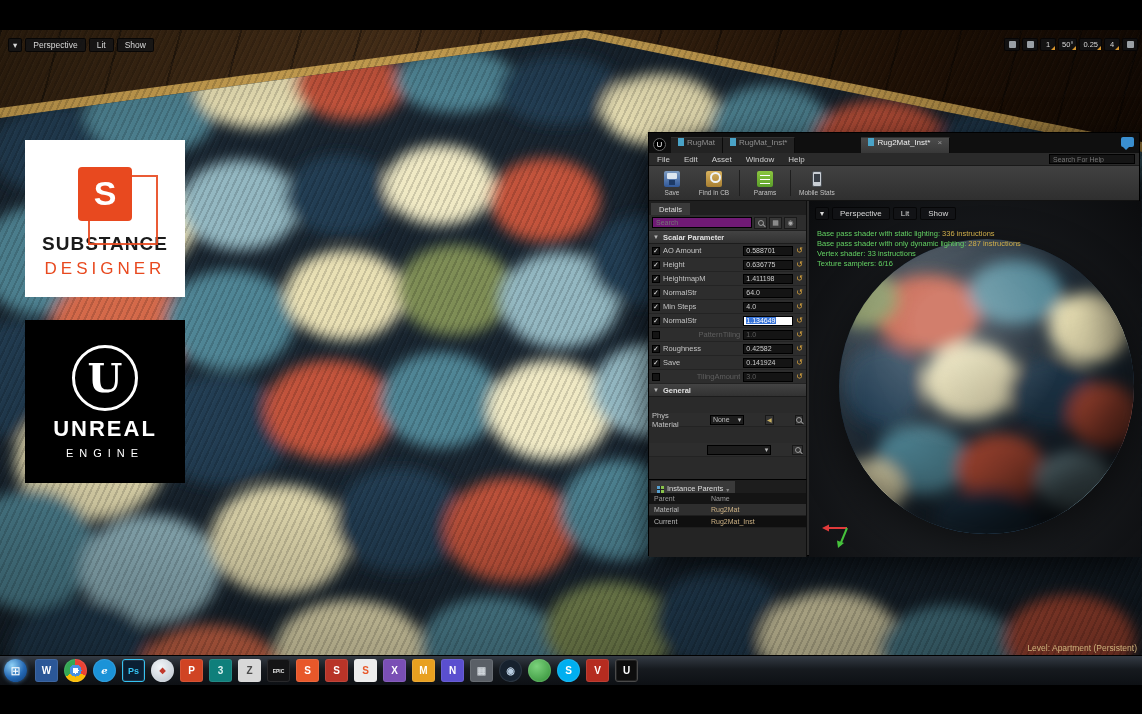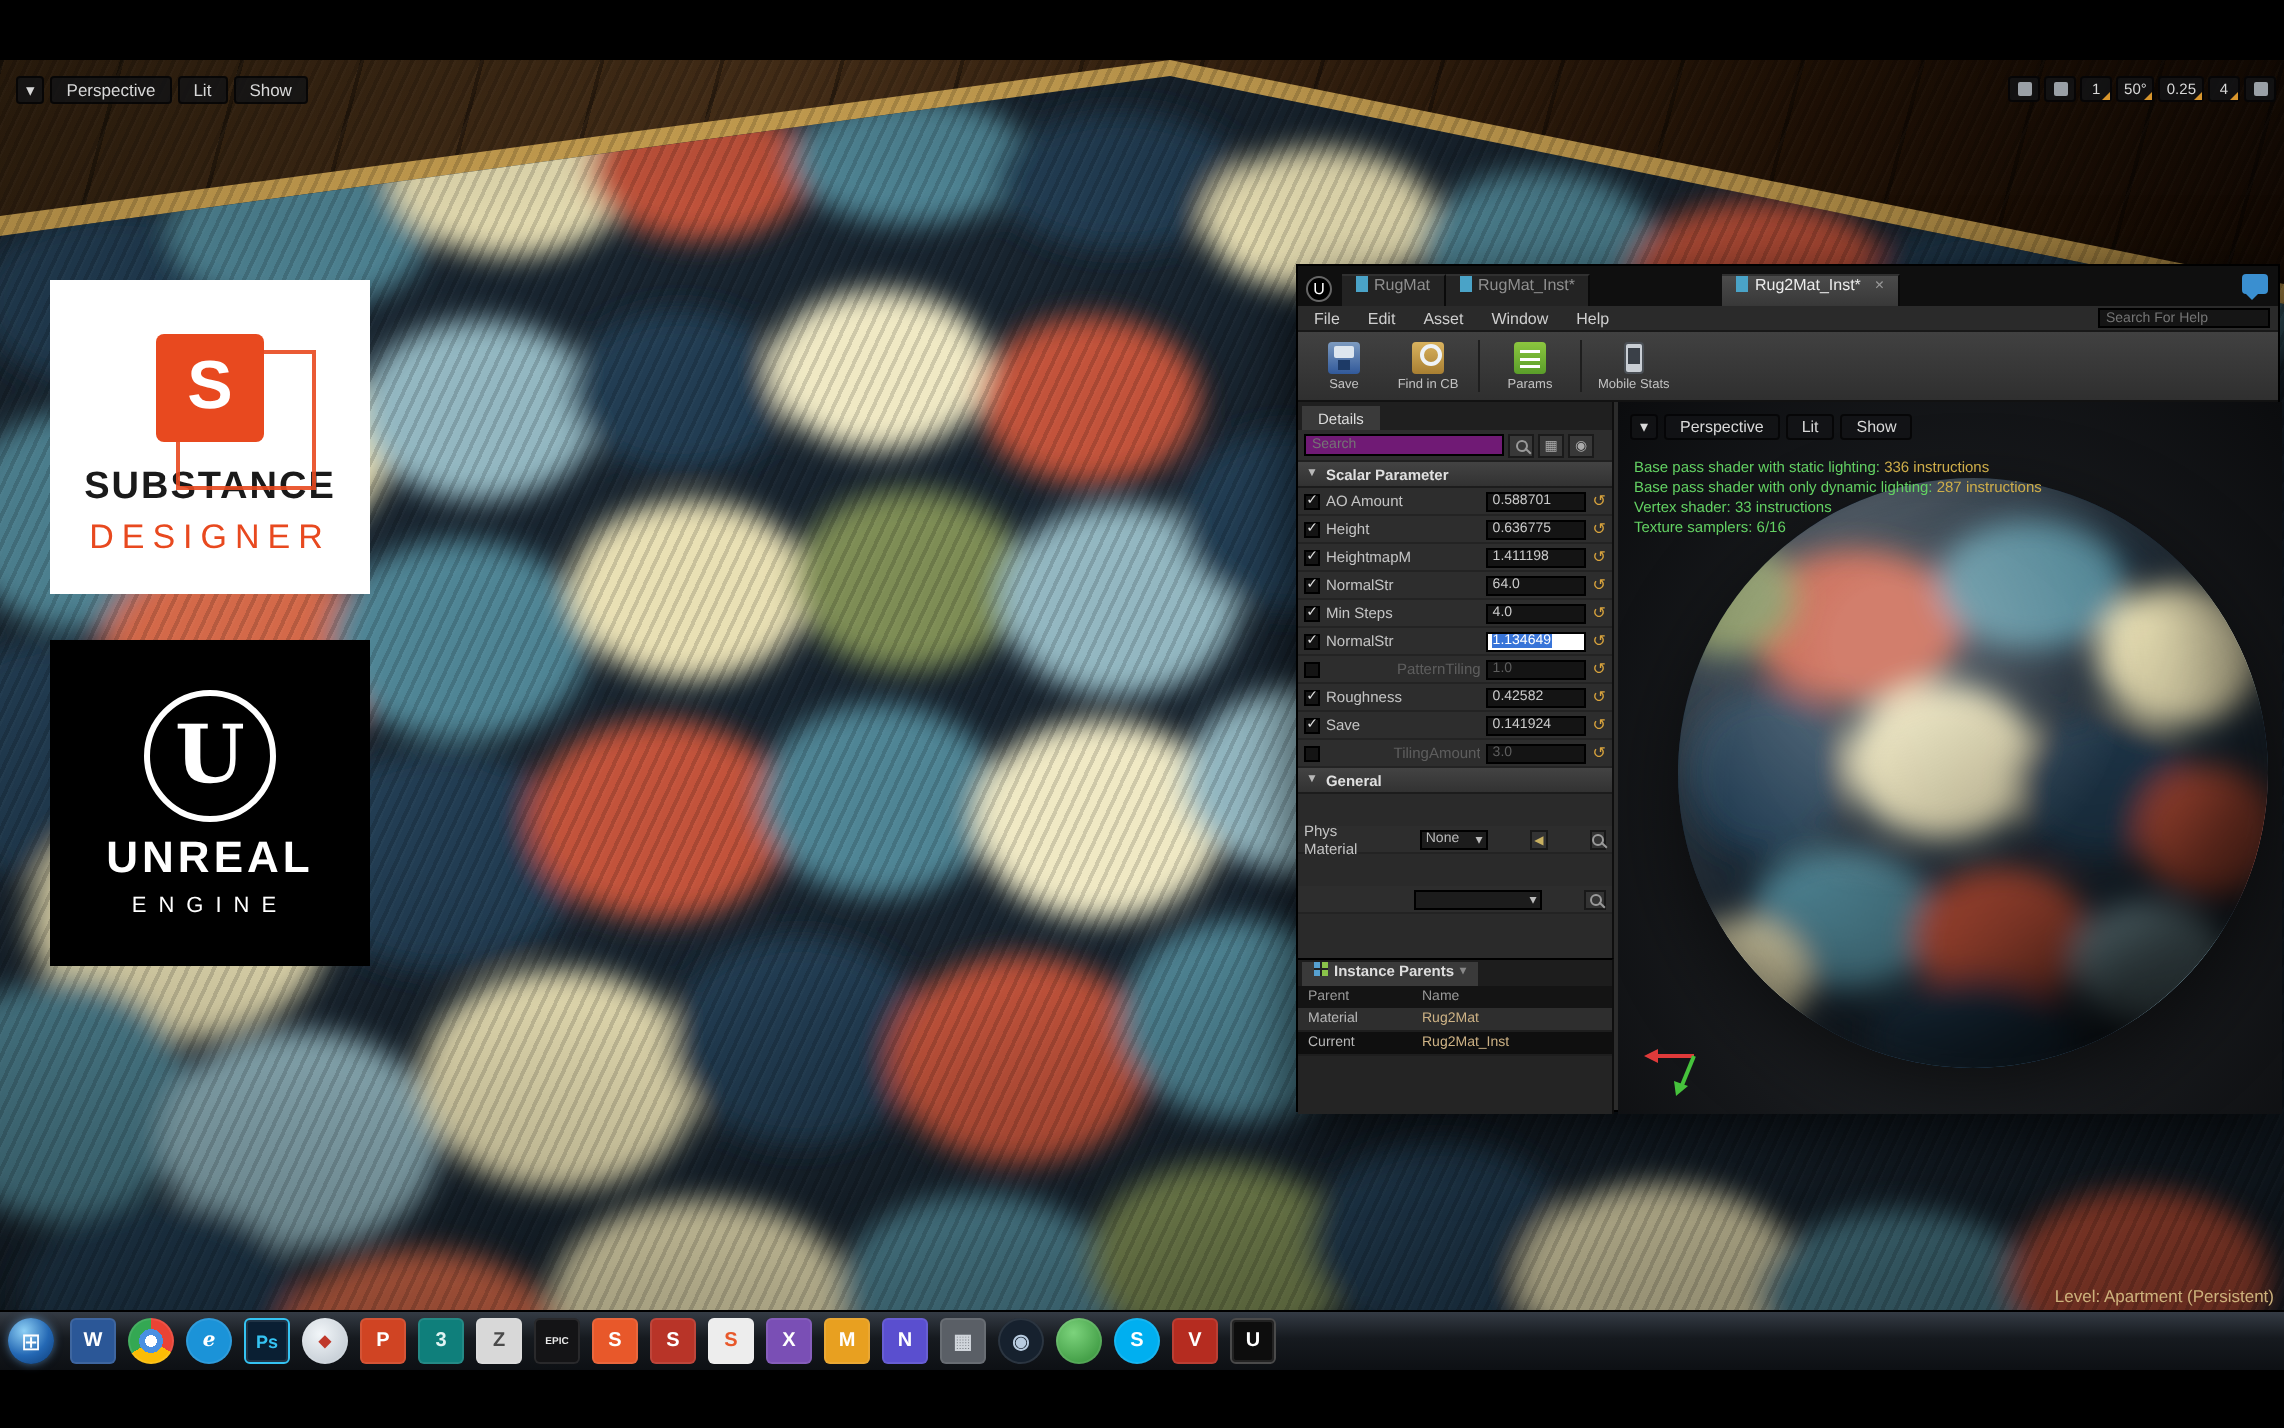--- a/index.html
+++ b/index.html
@@ -133,21 +133,21 @@
   .prow.editing .pfield { background:#fff; }
   .prow.editing .pval { background:#3874d8; color:#fff; }
   .physrow { height:14px; display:flex; align-items:center; gap:21px; padding:0 3px; background:#2d2d2d; border-bottom:1px solid #232323;margin-top:16px; }
   .physlabel { width:52px; font-size:7.5px; color:#c4c4c4; }
   .minibtn { width:11px; height:10px; background:#333; border:1px solid #181818; color:#c8b060; font-size:6px;
     display:flex; align-items:center; justify-content:center; }
 
   
   .ip { position:absolute; left:0; top:346px; width:158px; height:78px; background:#242424; border-top:1px solid #000; border-right:1px solid #0e0e0e; }
   .ip-tabrow { height:13px; background:#1d1d1d; display:flex; align-items:flex-end; padding-left:2px; }
-  .ip-tab { height:12px; background:#3a3a3a; display:flex; align-items:flex-start; gap:3px; padding:0 6px; color:#ddd; font-size:7.5px;font-weight:bold; }
+  .ip-tab { height:12px; background:#3a3a3a; display:flex; align-items:flex-end; gap:3px; padding:0 6px; color:#ddd; font-size:7.5px; }
   .gridicn { width:7px; height:7px;
     background-image: linear-gradient(transparent 45%, #222 45% 55%, transparent 55%),
       linear-gradient(90deg, #56a0d0 45%, #222 45% 55%, #8ac34a 55%); }
   .ip-cols { height:11px; background:#141414; display:flex; align-items:center; color:#9a9a9a; font-size:7px; }
   .ip-cols span:first-child { width:62px; padding-left:5px; }
   .ip-row { height:12px; display:flex; align-items:center; font-size:7px; background:#2e2e2e; border-bottom:1px solid #1e1e1e; }
   .ip-row.sel { background:#0f0f0f; }
   .ip-row .c1 { width:62px; padding-left:5px; color:#b8b8b8; }
   .ip-row .c2 { color:#cdb285; }
 

